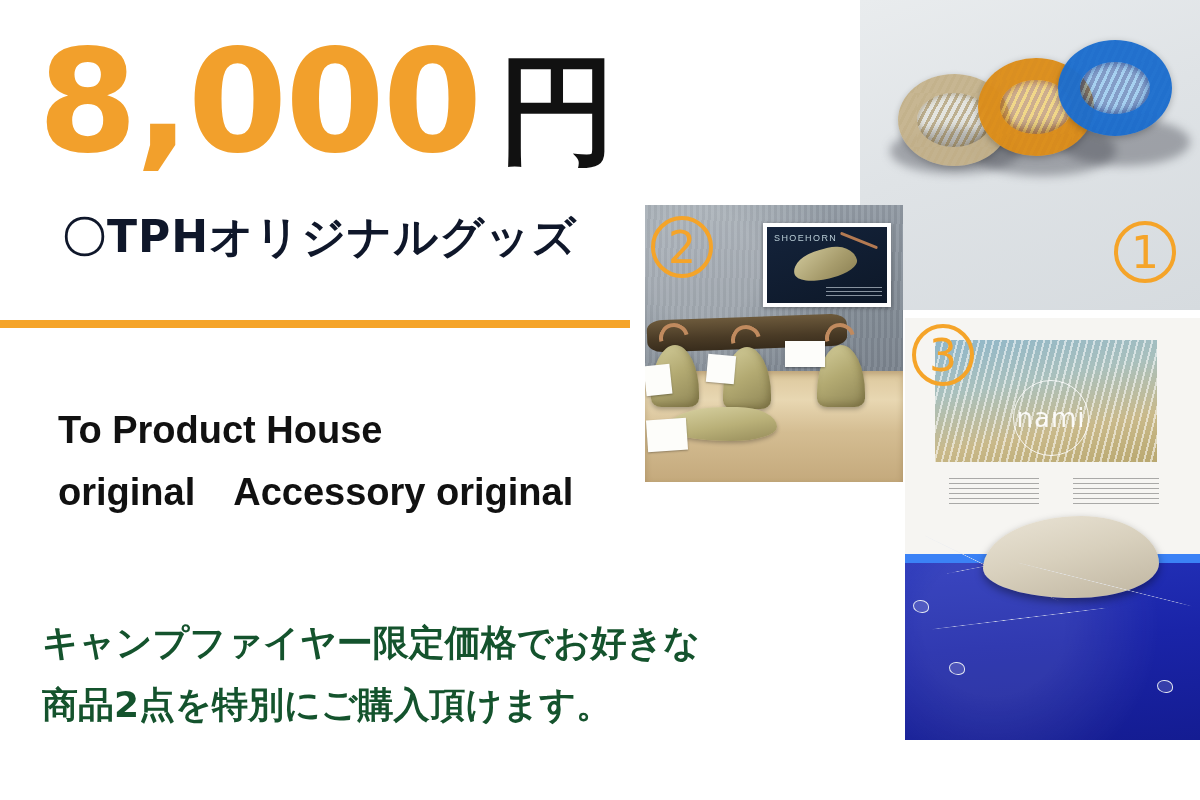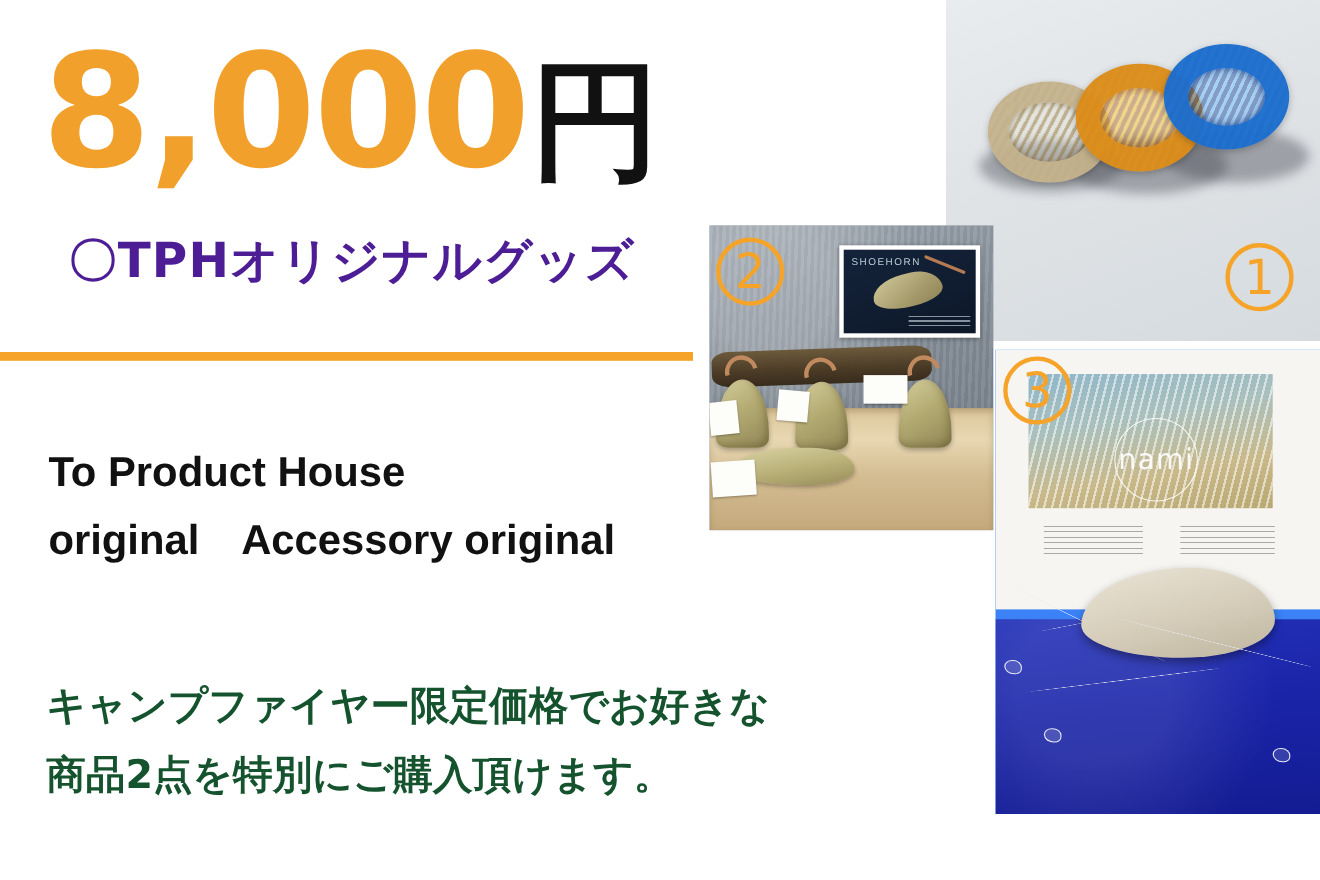--- a/index.html
+++ b/index.html
@@ -18,20 +18,21 @@
     background:#ffffff;
   }
 
   
 
   .price-line {
     position:absolute;
     left:38px; top:30px;
     display:flex; align-items:baseline;
     white-space:nowrap;
+    gap:16px;
   }
   .price-amount {
     font-size:143px;
     font-weight:700;
     letter-spacing:-2px;
     color:#F2A02C;
     line-height:1;
     font-family:"DejaVu Sans","Liberation Sans",sans-serif;
   }
   .price-currency {
@@ -41,36 +42,36 @@
     line-height:1;
     margin-left:2px;
     font-family:"DejaVu Sans","Liberation Sans",sans-serif;
   }
 
   .subtitle {
     position:absolute;
     left:62px; top:208px;
     font-size:44px;
     font-weight:700;
-    color:#4c1d95;
+    color:#0f172a;
     letter-spacing:1px;
     white-space:nowrap;
     font-family:"DejaVu Sans","Liberation Sans",sans-serif;
   }
 
   .divider {
     position:absolute;
     left:0px; top:320px;
     width:630px; height:8px;
     background:#F5A429;
   }
 
   .brand-block {
     position:absolute;
-    left:44px; top:400px;
+    left:58px; top:400px;
     width:640px;
   }
   .brand-line {
     font-size:38px;
     font-weight:700;
     color:#111111;
     line-height:1.62;
     letter-spacing:0px;
     white-space:nowrap;
     font-family:"Liberation Sans","DejaVu Sans",sans-serif;

